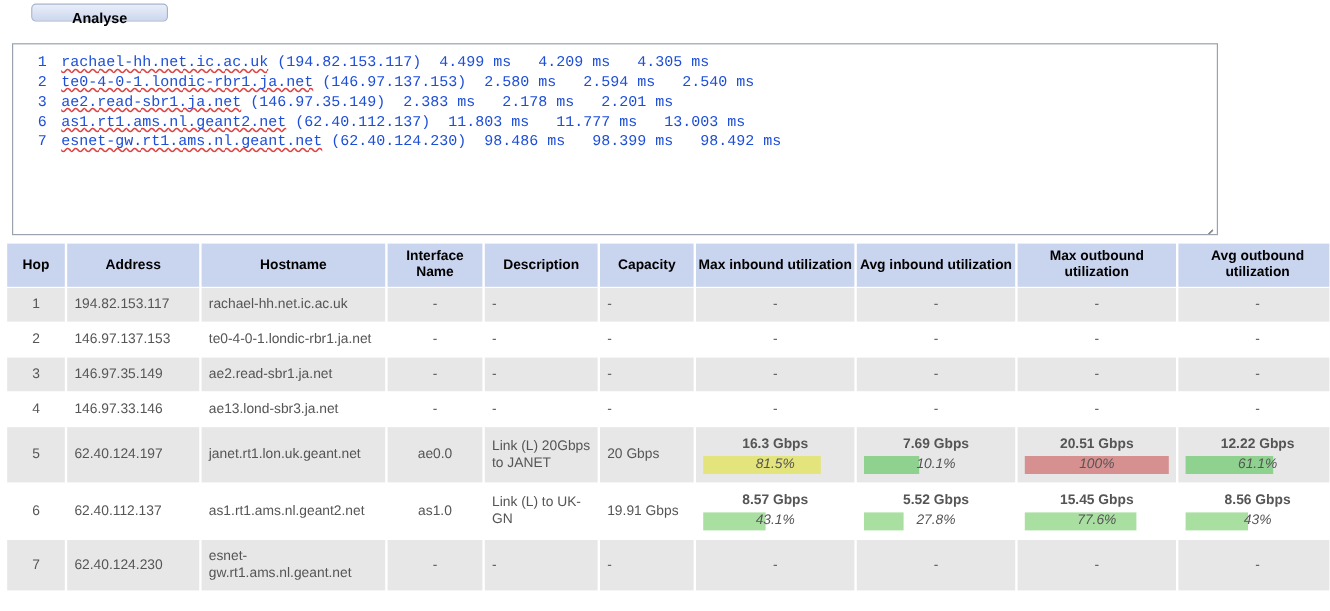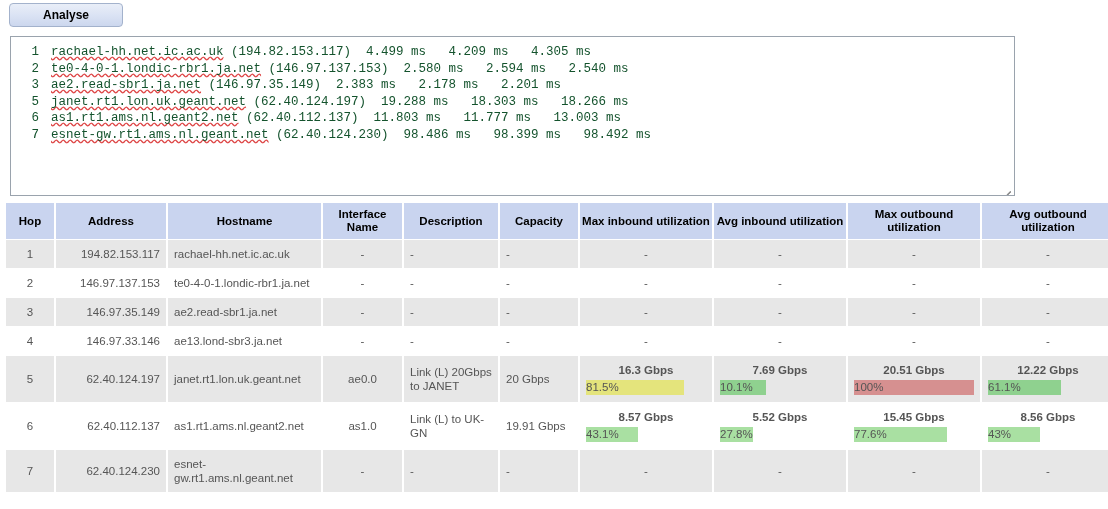--- a/index.html
+++ b/index.html
@@ -19,24 +19,24 @@
   
   .toolbar {
     position: absolute;
     left: 0px;
     top: 0px;
     width: 1108px;
     height: 32px;
   }
   .analyse-btn {
     position: absolute;
-    left: 9px;
+    left: 26px;
     top: 3px;
     width: 114px;
-    height: 24px;
+    height: 15px;
     border: 1px solid #a3b2cc;
     border-radius: 4px;
     background: linear-gradient(to bottom, #e9eef8 0%, #dbe3f4 50%, #ccd7ee 100%);
     color: #000000;
     font-family: "Liberation Sans", sans-serif;
     font-size: 12px;
     font-weight: bold;
     line-height: 22px;
     text-align: center;
     cursor: pointer;
@@ -55,21 +55,21 @@
     box-sizing: border-box;
     overflow: hidden;
   }
   .trace-inner {
     padding: 7px 4px 0 6px;
   }
   .trace-line {
     font-family: "Liberation Mono", monospace;
     font-size: 12.5px;
     line-height: 16.5px;
-    color: #14532d;
+    color: #1d4ed8;
     white-space: pre;
   }
   .trace-num {
     display: inline-block;
     width: 22px;
     text-align: right;
     padding-right: 12px;
   }
   .spell {
     text-decoration: underline wavy #d44;
@@ -127,21 +127,21 @@
     font-size: 11.5px;
     color: #555555;
     padding: 7px 6px;
     vertical-align: middle;
     line-height: 14px;
   }
   tr.odd td { background: #e7e7e7; }
   tr.even td { background: #ffffff; }
 
   td.c-hop       { text-align: center; }
-  td.c-addr      { text-align: right; }
+  td.c-addr      { text-align: left; }
   td.c-host      { text-align: left; padding-left: 10px; }
   td.c-iface     { text-align: center; }
   td.c-desc      { text-align: left; padding-left: 8px; }
   td.c-cap       { text-align: left; padding-left: 8px; }
   td.c-util      { text-align: center; padding: 6px 10px; }
 
   
   col.w-hop    { width: 48px; }
   col.w-addr   { width: 110px; }
   col.w-host   { width: 153px; }
@@ -165,42 +165,42 @@
   }
   .bar-fill {
     position: absolute;
     left: 0;
     top: 0;
     height: 15px;
   }
   .bar-label {
     position: relative;
     display: block;
-    text-align: left;
+    text-align: center;
     font-size: 11.5px;
     color: #555555;
     line-height: 15px;
+    font-style: italic;
   }
   .dash { color: #777777; }
 </style>
 </head>
 <body>
 
 <div id="page">
 
   <div class="toolbar">
     <div class="analyse-btn">Analyse</div>
   </div>
 
   <div class="trace-box">
     <div class="trace-inner" id="trace-inner">
         <div class="trace-line"><span class="trace-num">1</span><span class="spell">rachael-hh.net.ic.ac.uk</span><span> (194.82.153.117)</span><span>  4.499 ms   4.209 ms   4.305 ms</span></div>
         <div class="trace-line"><span class="trace-num">2</span><span class="spell">te0-4-0-1.londic-rbr1.ja.net</span><span> (146.97.137.153)</span><span>  2.580 ms   2.594 ms   2.540 ms</span></div>
         <div class="trace-line"><span class="trace-num">3</span><span class="spell">ae2.read-sbr1.ja.net</span><span> (146.97.35.149)</span><span>  2.383 ms   2.178 ms   2.201 ms</span></div>
-        <div class="trace-line"><span class="trace-num">5</span><span class="spell">janet.rt1.lon.uk.geant.net</span><span> (62.40.124.197)</span><span>  19.288 ms   18.303 ms   18.266 ms</span></div>
         <div class="trace-line"><span class="trace-num">6</span><span class="spell">as1.rt1.ams.nl.geant2.net</span><span> (62.40.112.137)</span><span>  11.803 ms   11.777 ms   13.003 ms</span></div>
         <div class="trace-line"><span class="trace-num">7</span><span class="spell">esnet-gw.rt1.ams.nl.geant.net</span><span> (62.40.124.230)</span><span>  98.486 ms   98.399 ms   98.492 ms</span></div>
       </div>
     <div class="resize-grip">
       <i></i>
         <i></i>
         <i></i>
     </div>
   </div>
 

